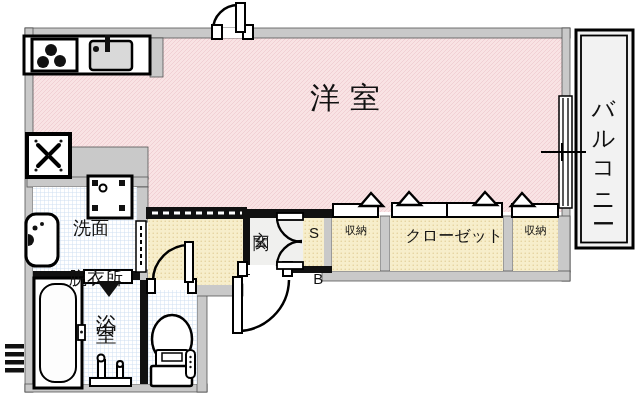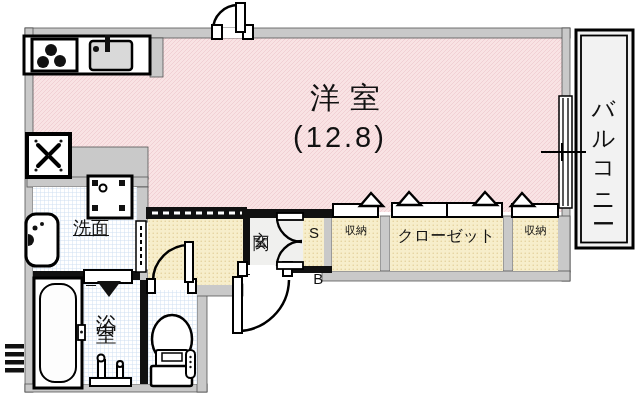--- a/index.html
+++ b/index.html
@@ -220,32 +220,31 @@
     <rect x="162" y="353" width="20" height="8" fill="#fff" stroke="#000" stroke-width="1.5"></rect>
     <rect x="151" y="366" width="41" height="20" rx="2" fill="#fff" stroke="#000" stroke-width="2.5"></rect>
     <rect x="186" y="350" width="9" height="28" rx="4.5" fill="#fff" stroke="#000" stroke-width="2"></rect>
     <circle cx="190.5" cy="357" r="1.2" fill="#111"></circle>
     <circle cx="190.5" cy="362" r="1.2" fill="#111"></circle>
     <circle cx="190.5" cy="367" r="1.2" fill="#111"></circle>
   </g>
 </svg>
 
 <div class="lbl room-title center" style="left:245px;top:79px;width:190px;">洋室</div>
-<div class="lbl room-size center" style="left:245px;top:119px;width:190px;">(12.8)</div>
 
 <div class="lbl vert balc center" style="left:586px;top:50px;height:200px;width:32px;">バルコニー</div>
 
-<div class="lbl center" style="left:52px;top:216px;width:78px;font-size:18px;line-height:25px;text-decoration:underline;"><span>洗面</span><br>
-  </div>
+<div class="lbl center" style="left:52px;top:216px;width:78px;font-size:18px;line-height:25px;"><span>洗面</span><br>
+  <span>脱衣所</span></div>
 
 <div class="lbl vert" style="left:93px;top:297px;height:80px;font-size:21px;letter-spacing:9px;">浴室</div>
 
 
 <div class="lbl vert" style="left:251px;top:218px;height:50px;font-size:16px;letter-spacing:5px;">玄関</div>
 
 <div class="lbl center" style="left:304px;top:221px;width:20px;font-size:15px;line-height:23px;"><span>S</span><br>
   <span>B</span></div>
 
 <div class="lbl small center" style="left:330px;top:224px;width:52px;">収納</div>
-<div class="lbl center" style="left:390px;top:226px;width:113px;font-size:16px;">クローゼット</div>
+<div class="lbl center" style="left:390px;top:226px;width:113px;font-size:16px;padding-left:8px;">クローゼット</div>
 <div class="lbl small center" style="left:511px;top:224px;width:49px;">収納</div>
 
 </div>
 
 </body></html>

